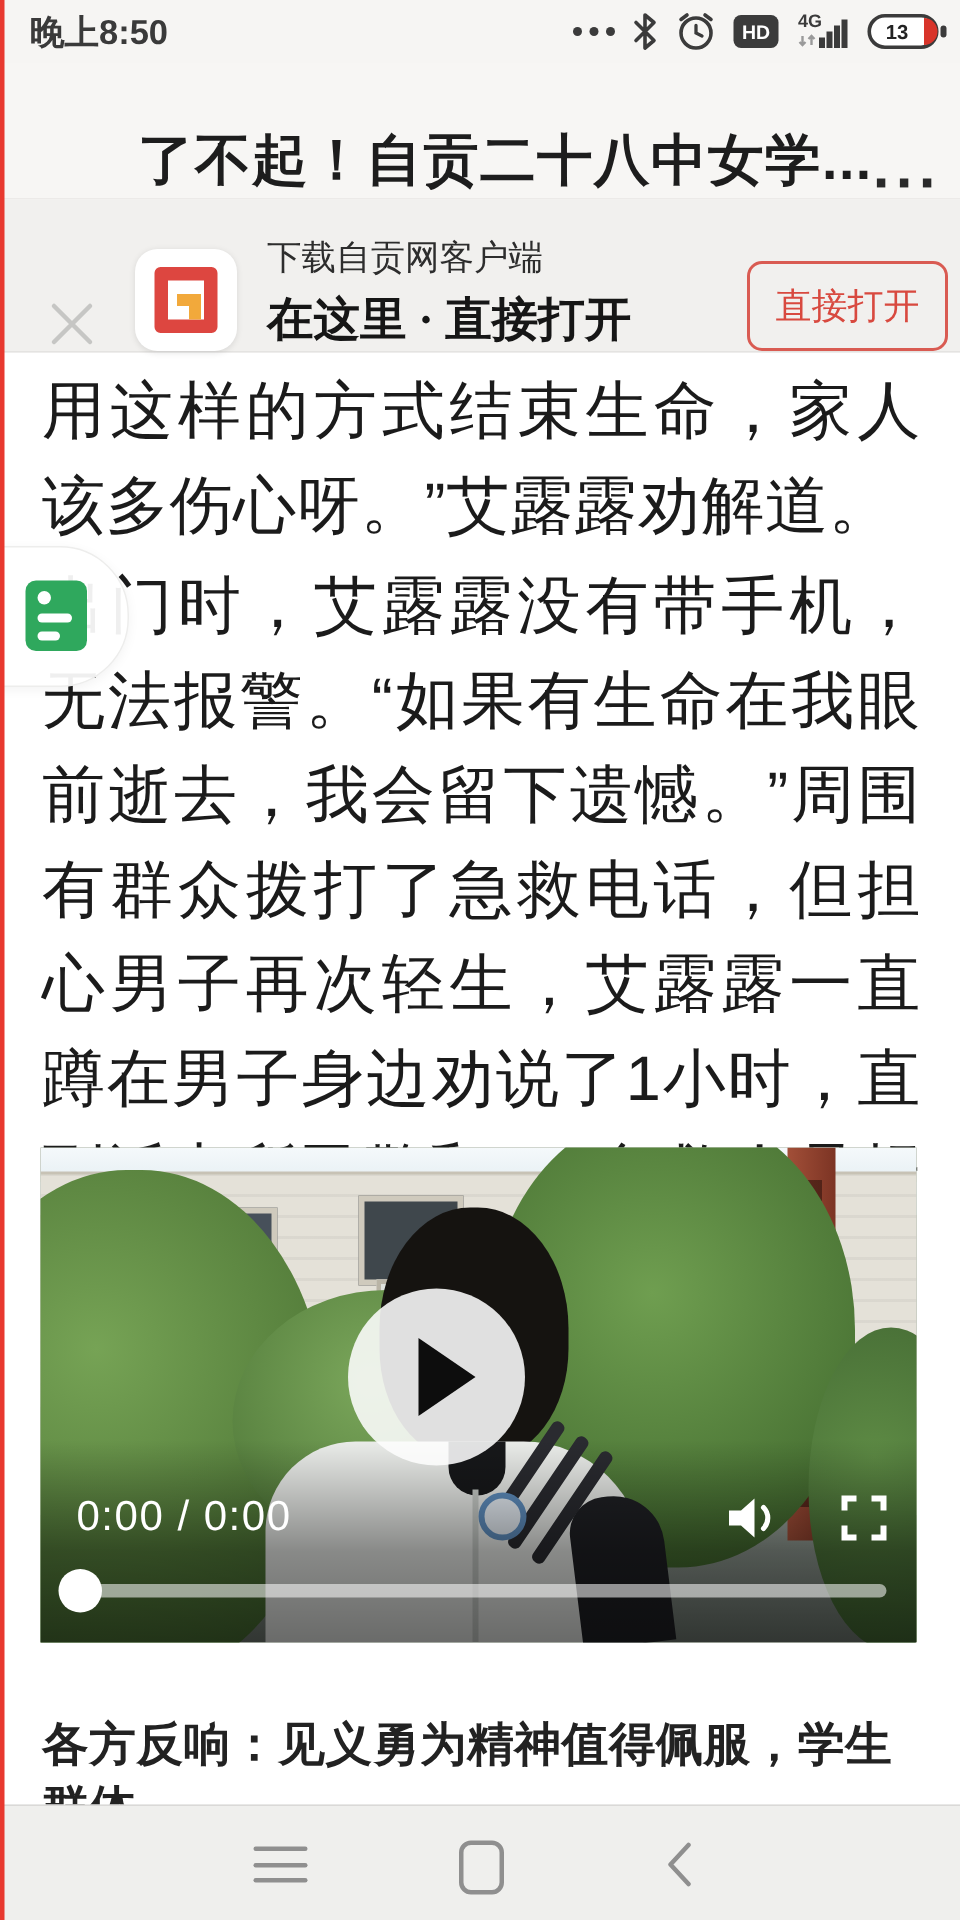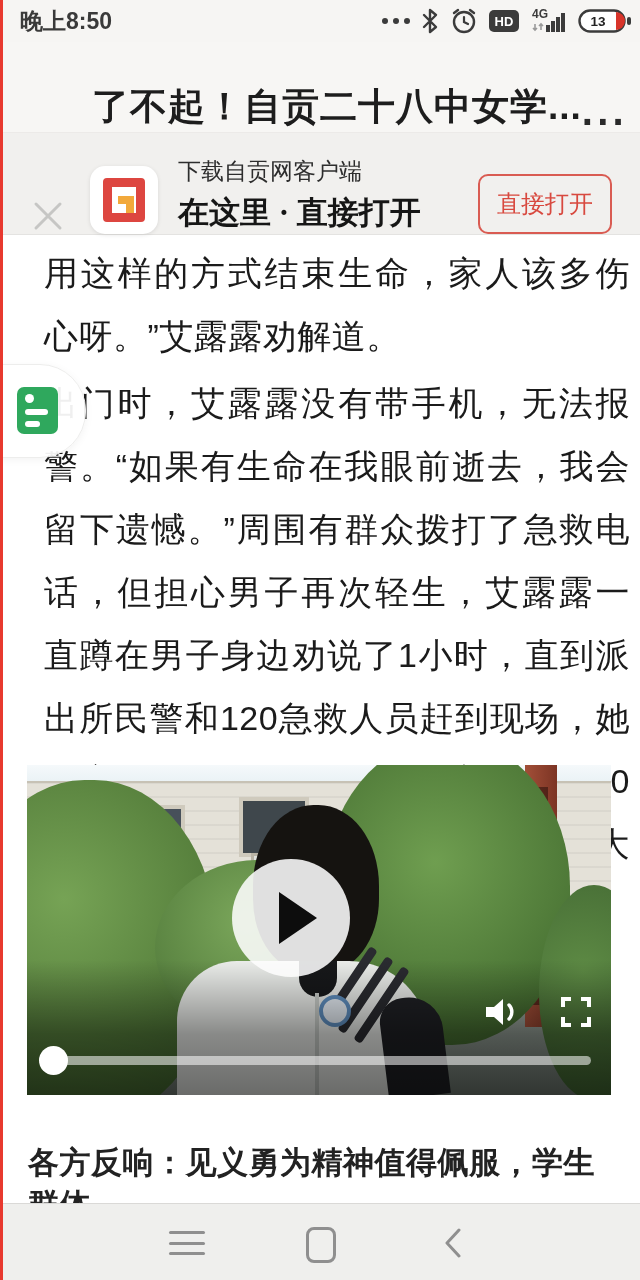--- a/index.html
+++ b/index.html
@@ -23,24 +23,24 @@
   
   .banner{position:absolute;top:133px;left:0;right:0;height:102px;background:#f1f0ee;border-bottom:1px solid #e4e3e1;display:flex;align-items:flex-end;box-sizing:border-box;z-index:10;}
   .bn-close{margin-left:30px;width:36px;height:36px;}
   .app-icon{width:68px;height:68px;margin-left:24px;background:#ffffff;border-radius:15px;box-shadow:0 1px 4px rgba(0,0,0,0.10);position:relative;flex:0 0 auto;}
   .logo-frame{position:absolute;left:13px;top:12px;width:42px;height:44px;border:9px solid #dd4640;border-radius:4px;box-sizing:border-box;background:#ffffff;}
   .logo-inner-a{position:absolute;left:28px;top:30px;width:16px;height:8px;background:#f2a93b;}
   .logo-inner-b{position:absolute;left:36px;top:30px;width:8px;height:17px;background:#f2a93b;}
   .banner-text{margin-left:20px;display:flex;flex-direction:column;}
   .bn-line1{font-size:23px;color:#2d2d2d;}
   .bn-line2{font-size:31px;color:#161616;font-weight:700;font-family:"Liberation Serif","DejaVu Serif",serif;margin-top:5px;}
-  .open-btn{margin-left:auto;margin-right:40px;border:2px solid #d95b52;color:#d8493f;font-size:24px;padding:12px 17px;border-radius:10px;background:transparent;font-family:inherit;white-space:nowrap;}
-
-  
-  .para{position:absolute;left:44px;width:586px;font-size:34px;line-height:63px;color:#1b1b1b;text-align:justify;letter-spacing:0.5px;margin:0;}
+  .open-btn{margin-left:auto;margin-right:20px;border:2px solid #d95b52;color:#d8493f;font-size:24px;padding:12px 17px;border-radius:10px;background:transparent;font-family:inherit;white-space:nowrap;}
+
+  
+  .para{position:absolute;left:28px;width:586px;font-size:42px;line-height:63px;color:#1b1b1b;text-align:justify;letter-spacing:0.5px;margin:0;}
   .para-1{top:242px;}
   .para-2{top:372px;}
   .section-heading{position:absolute;left:28px;top:1142px;width:586px;font-size:31px;font-weight:700;color:#222222;letter-spacing:0.5px;margin:0;}
 
   
   .float-bubble{position:absolute;left:-44px;top:364px;width:128px;height:92px;background:rgba(255,255,255,0.93);border:1px solid #ededec;border-radius:46px;box-shadow:0 2px 8px rgba(0,0,0,0.05);z-index:20;}
   .float-icon{position:absolute;left:60px;top:22px;width:41px;height:47px;background:#2fa85d;border-radius:7px;}
   .fi-dot{position:absolute;left:8px;top:7px;width:9px;height:9px;border-radius:50%;background:#ffffff;}
   .fi-bar1{position:absolute;left:8px;top:22px;width:23px;height:6px;border-radius:3px;background:#ffffff;}
   .fi-bar2{position:absolute;left:8px;top:34px;width:15px;height:6px;border-radius:3px;background:#ffffff;}
@@ -189,20 +189,21 @@
     <div class="v-zip"></div>
     <div class="v-stripe s1"></div>
     <div class="v-stripe s2"></div>
     <div class="v-stripe s3"></div>
     <div class="v-sleeve"></div>
     <div class="v-badge"></div>
     <div class="v-shade"></div>
     <div class="v-play">
       <div class="v-play-tri"></div>
     </div>
+    <span class="v-time">0:00 / 0:00</span>
     <svg class="v-volume" viewBox="0 0 40 34">
       <path d="M4 12 L12 12 L21 4 L21 30 L12 22 L4 22 Z" fill="#ffffff"></path>
       <path d="M27 10 A10 10 0 0 1 27 24" fill="none" stroke="#ffffff" stroke-width="3.4" stroke-linecap="round"></path>
     </svg>
     <svg class="v-fullscreen" viewBox="0 0 32 32">
       <path d="M3 11 L3 3 L11 3 M21 3 L29 3 L29 11 M29 21 L29 29 L21 29 M11 29 L3 29 L3 21" fill="none" stroke="#ffffff" stroke-width="4"></path>
     </svg>
     <div class="v-progress"></div>
     <div class="v-knob"></div>
   </div>

